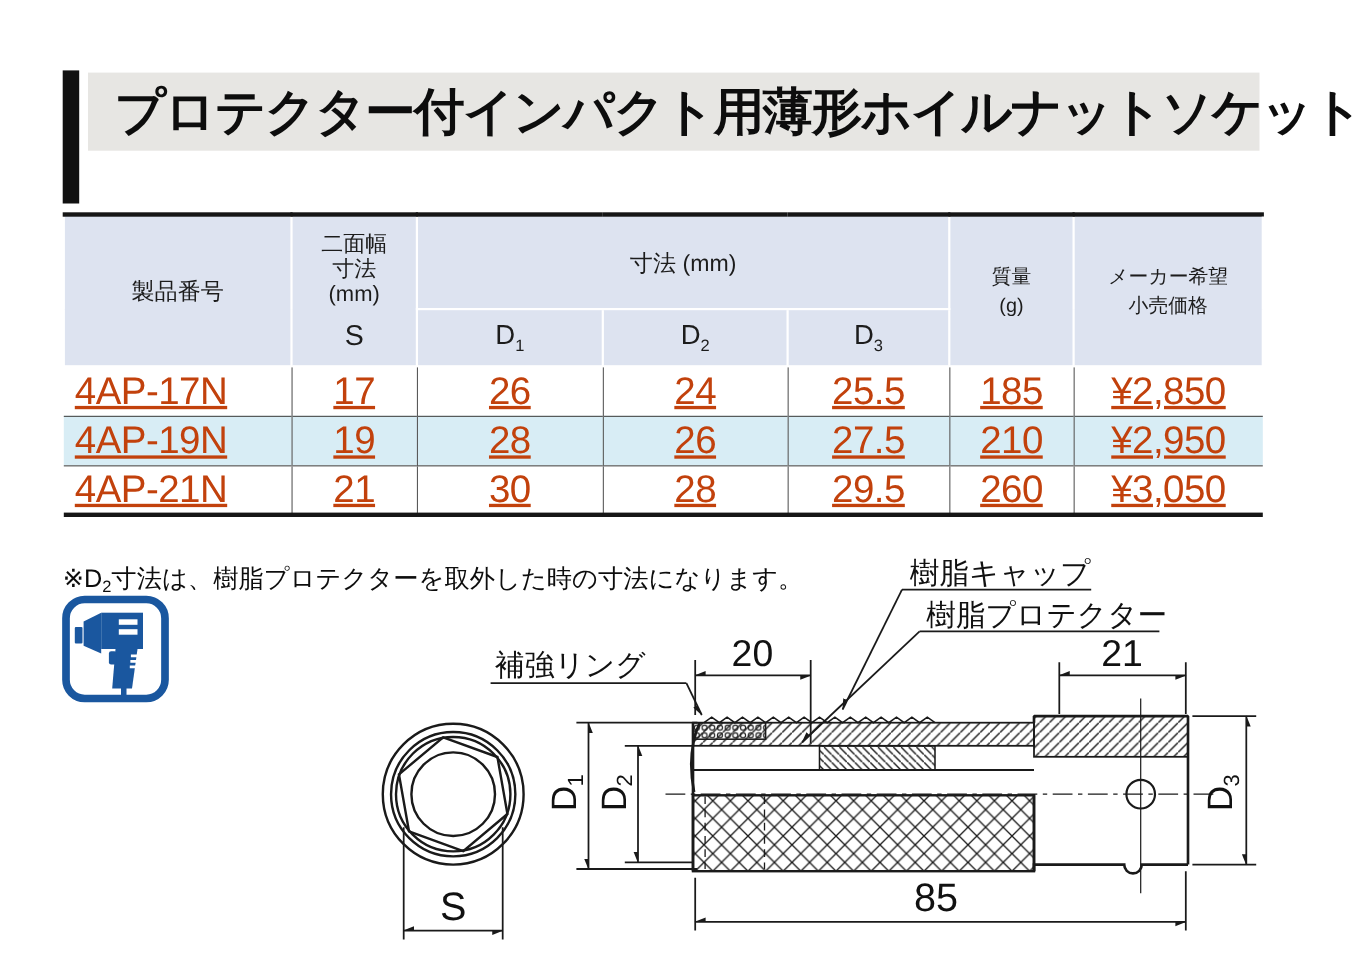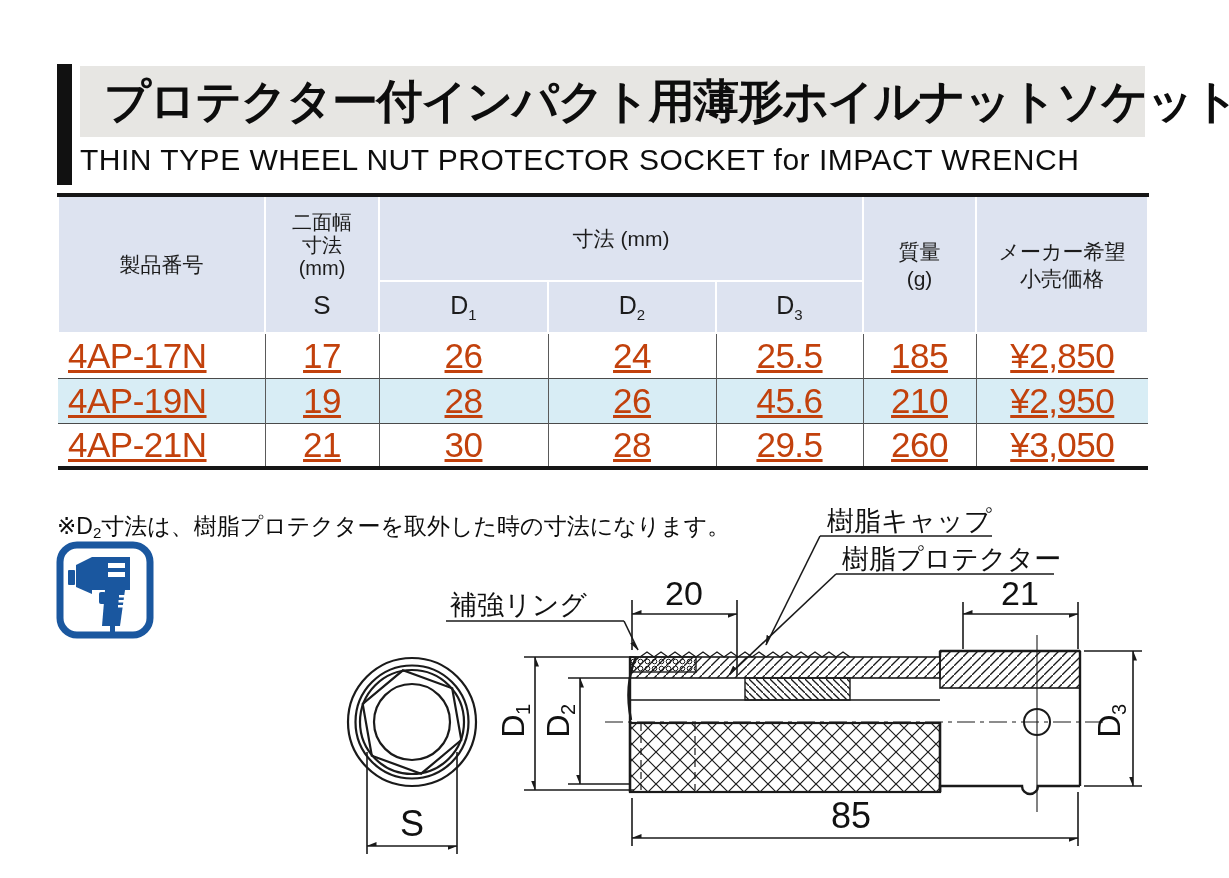--- a/index.html
+++ b/index.html
@@ -26,21 +26,21 @@
   table.spec{position:absolute;left:57px;top:193px;width:1090px;table-layout:fixed;
     border-collapse:collapse;border-top:4px solid #161616;border-bottom:4px solid #161616;}
   table.spec th{background:var(--header-bg);border:2.5px solid #fff;font-weight:400;
     text-align:center;vertical-align:middle;color:#1c1c1c;}
   .th-product{font-size:21px;}
   .th-width .wline{font-size:20px;line-height:23px;}
   .th-width .wsub{font-size:26px;margin-top:12px;line-height:26px;}
   .th-dim{font-size:21px;height:86px;}
   .th-dsub{height:52px;font-size:25px;}
   .th-dsub sub,.note sub{font-size:15px;}
-  .th-mass .wline,.th-price .wline{font-size:21px;line-height:27px;}
+  .th-mass .wline,.th-price .wline{font-size:18px;line-height:27px;}
   table.spec td{border-top:1.5px solid #4a4a4a;border-left:1.5px solid #5a5a5a;
     text-align:center;vertical-align:middle;height:45px;font-size:35px;letter-spacing:-0.5px;
     white-space:nowrap;color:#c2410c;text-decoration:underline;}
   table.spec td:first-child{border-left:none;text-align:left;padding-left:10px;}
   table.spec td:last-child{border-right:none;}
   tr.hl td{background:var(--highlight-bg);}
 
   
   .note{position:absolute;left:57px;top:511px;font-size:23px;color:#0d0d0d;white-space:nowrap;}
   .note sub{vertical-align:-4px;}
@@ -53,21 +53,20 @@
   svg text{font-family:"Liberation Sans","DejaVu Sans",sans-serif;fill:#111;}
   .dwg-stroke{stroke:var(--ink);fill:none;}
 </style>
 </head>
 <body>
 
 <div id="page">
 
   <div class="title-bar"></div>
   <div class="title-jp">プロテクター付インパクト用薄形ホイルナットソケット</div>
-  <div class="title-en">THIN TYPE WHEEL NUT PROTECTOR SOCKET for IMPACT WRENCH</div>
 
   <table class="spec">
     <colgroup>
       <col style="width:207px">
         <col style="width:114px">
         <col style="width:169px">
       <col style="width:168px">
         <col style="width:147px">
         <col style="width:113px">
         <col style="width:172px">
@@ -105,21 +104,21 @@
         <td>24</td>
         <td>25.5</td>
         <td>185</td>
         <td>¥2,850</td>
       </tr>
       <tr class="hl">
         <td>4AP-19N</td>
         <td>19</td>
         <td>28</td>
         <td>26</td>
-        <td>45.6</td>
+        <td>27.5</td>
         <td>210</td>
         <td>¥2,950</td>
       </tr>
       <tr>
         <td>4AP-21N</td>
         <td>21</td>
         <td>30</td>
         <td>28</td>
         <td>29.5</td>
         <td>260</td>

